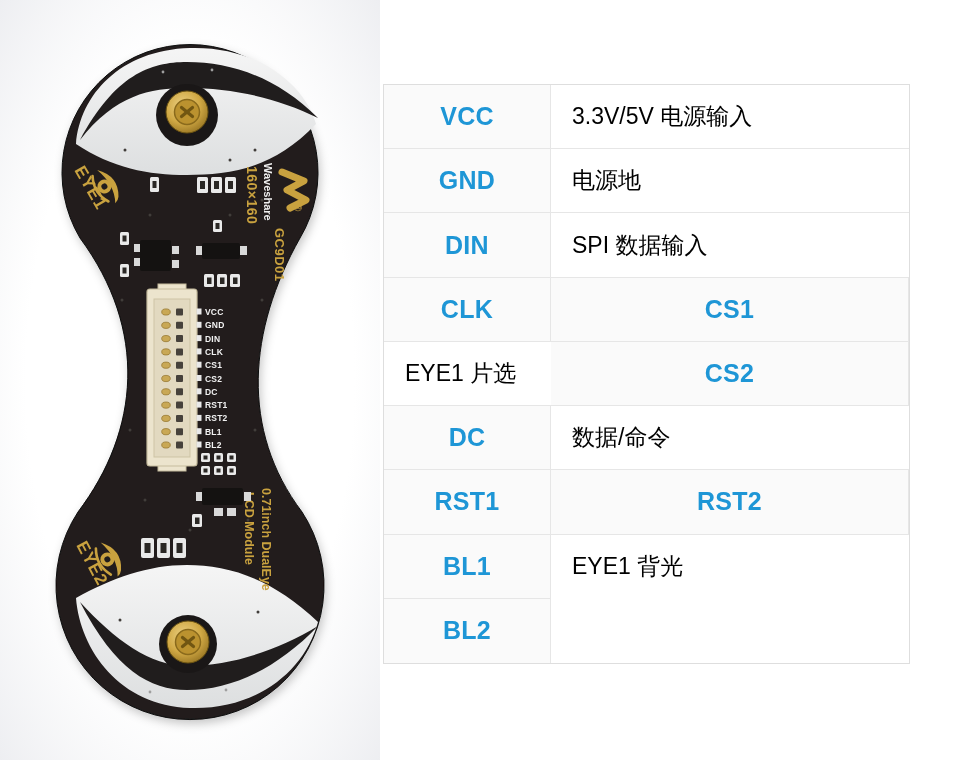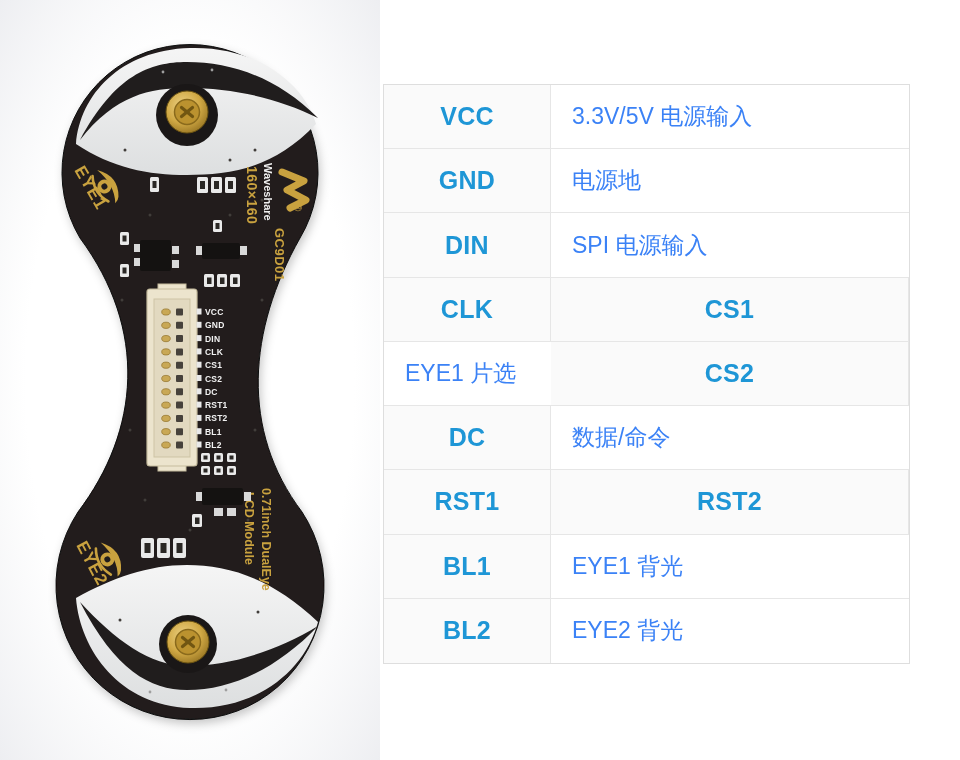--- a/index.html
+++ b/index.html
@@ -7,21 +7,21 @@
   .stage{position:relative;width:960px;height:760px;background:#ffffff;}
   .photo{position:absolute;left:0;top:0;width:380px;height:760px;}
   .photo svg{display:block;}
   
   .pin-table{position:absolute;left:383px;top:84px;width:527px;height:580px;
     display:grid;grid-template-columns:167px 1fr;grid-auto-rows:1fr;
     border:1px solid #dedede;box-sizing:border-box;background:#ffffff;}
   .cell{display:flex;align-items:center;border-bottom:1px solid #e6e6e6;box-sizing:border-box;}
   .cell.pin{justify-content:center;background:#fafafa;border-right:1px solid #e6e6e6;
     color:#1e96d6;font-weight:bold;font-size:25px;letter-spacing:0.3px;}
-  .cell.desc{padding-left:21px;color:#3b82f6;font-size:23px;}
+  .cell.desc{padding-left:21px;color:#000000;font-size:23px;}
   .pin-table > .cell:nth-last-child(-n+2){border-bottom:none;}
 </style>
 </head>
 <body>
 
 <div class="stage">
 
   <div class="photo">
     <svg width="380" height="760" viewBox="0 0 380 760" xmlns="http://www.w3.org/2000/svg">
       <defs>
@@ -239,28 +239,27 @@
       </g>
     </svg>
   </div>
 
   <div class="pin-table" id="pin-table">
       <div class="cell pin">VCC</div>
       <div class="cell desc">3.3V/5V 电源输入</div>
       <div class="cell pin">GND</div>
       <div class="cell desc">电源地</div>
       <div class="cell pin">DIN</div>
-      <div class="cell desc">SPI 电源输入</div>
+      <div class="cell desc">SPI 数据输入</div>
       <div class="cell pin">CLK</div>
       <div class="cell pin">CS1</div>
       <div class="cell desc">EYE1 片选</div>
       <div class="cell pin">CS2</div>
       <div class="cell pin">DC</div>
       <div class="cell desc">数据/命令</div>
       <div class="cell pin">RST1</div>
       <div class="cell pin">RST2</div>
       <div class="cell pin">BL1</div>
       <div class="cell desc">EYE1 背光</div>
       <div class="cell pin">BL2</div>
-      <div class="cell desc">EYE2 背光</div>
     </div>
 
 </div>
 
 </body></html>

